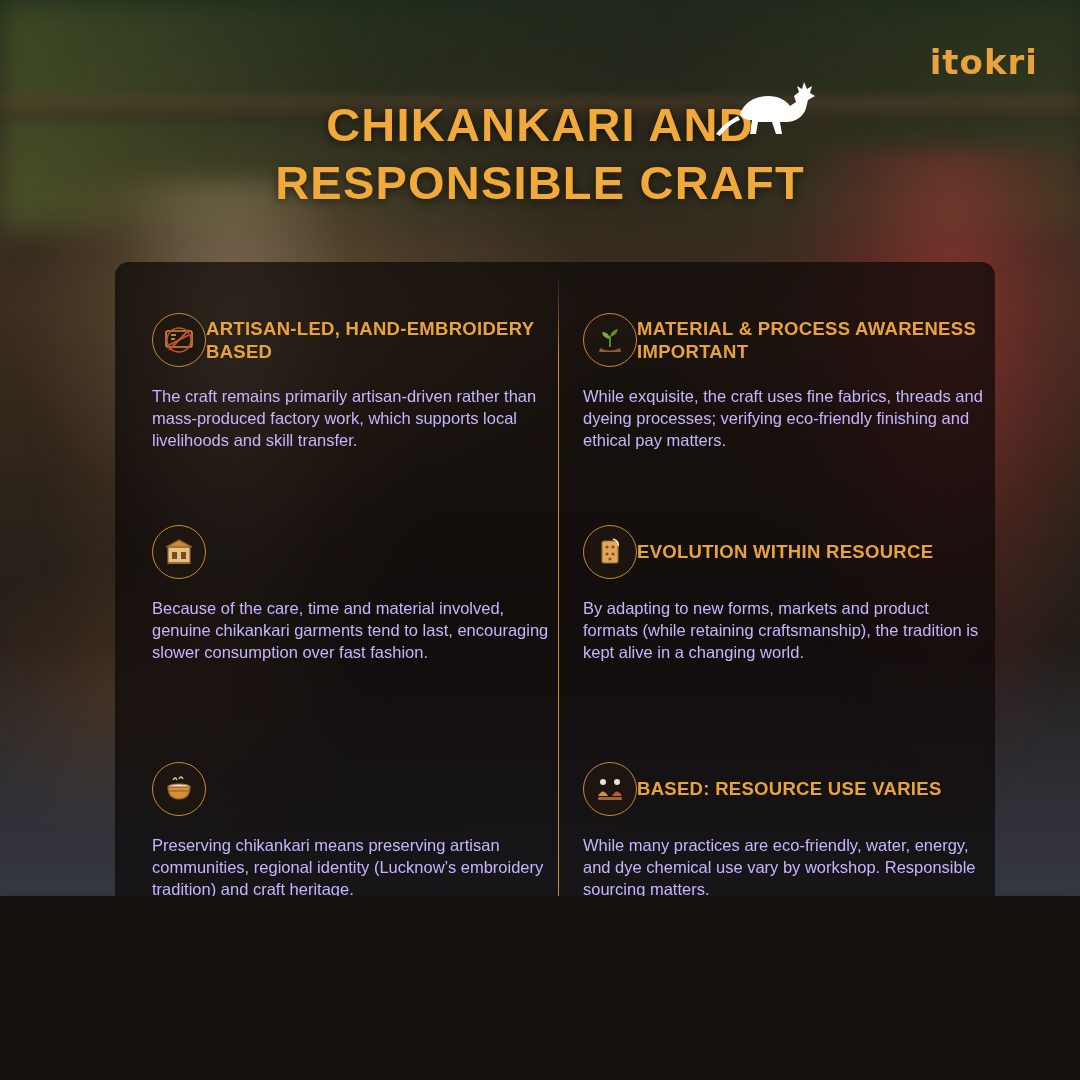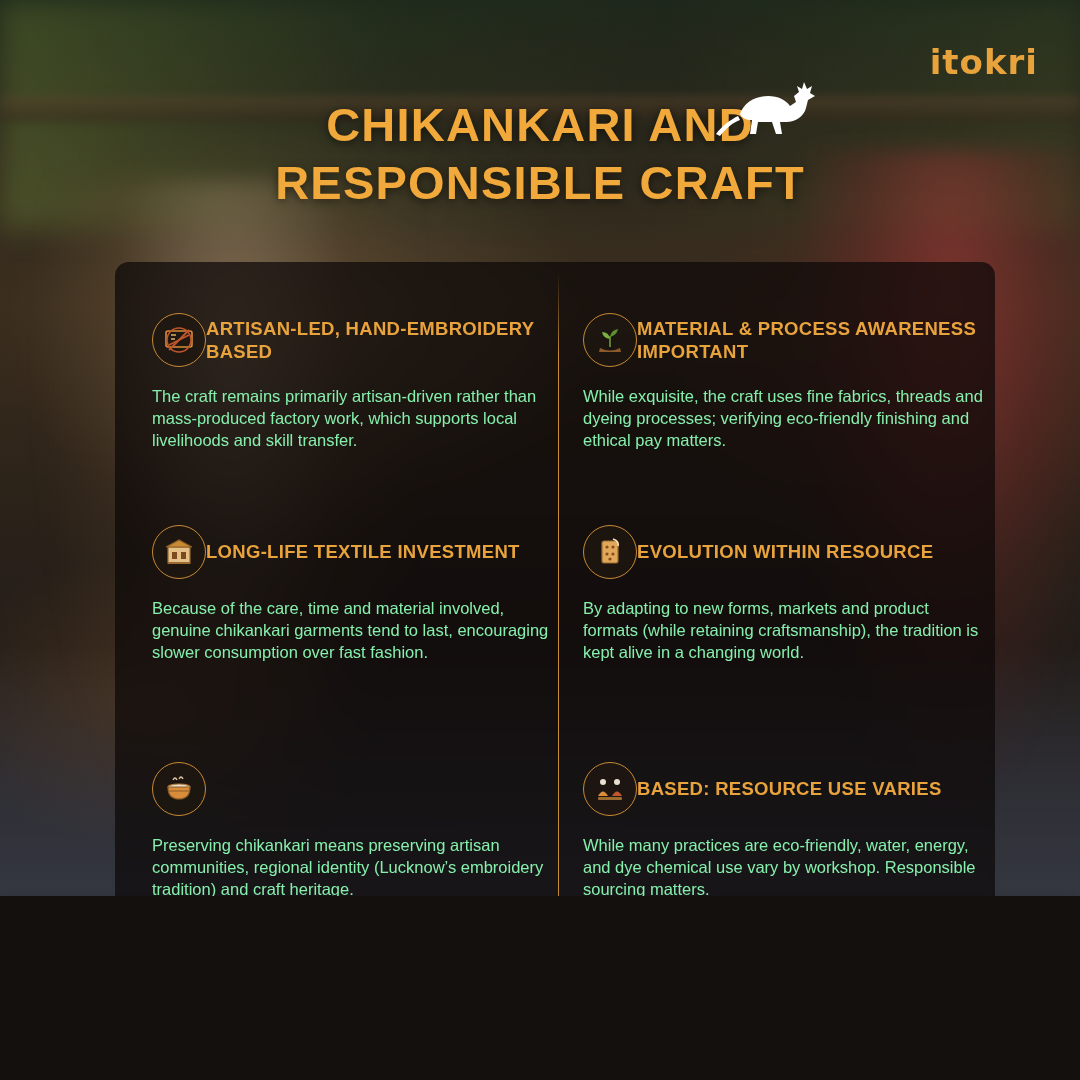--- a/index.html
+++ b/index.html
@@ -113,21 +113,21 @@
     overflow:hidden;
   }
   .item-title {
     color:#e8a33c;
     font-size:18.5px;
     font-weight:bold;
     line-height:1.25;
     letter-spacing:0.3px;
   }
   .item-body {
-    color:#86efac;
+    color:#c4b5fd;
     font-size:16.5px;
     line-height:1.32;
     margin-top:14px;
     padding-left:0;
   }
   .col-left .item-body { padding-left:0; }
   .col-right .item-body { padding-left:0; }
 
   
   .row1 { min-height:190px; }
@@ -186,21 +186,20 @@
       <div class="item-head">
         <div class="icon-badge">
           <svg width="34" height="34" viewBox="0 0 34 34">
             <rect x="6" y="12" width="22" height="16" fill="#e3c189" stroke="#9a6a2e" stroke-width="1.2"></rect>
             <path d="M4 12 L17 5 L30 12 Z" fill="#c98a34" stroke="#8a5c26" stroke-width="1.2"></path>
             <rect x="10" y="17" width="5" height="7" fill="#7c4a1e"></rect>
             <rect x="19" y="17" width="5" height="7" fill="#7c4a1e"></rect>
             <rect x="6" y="27" width="22" height="2" fill="#9a6a2e"></rect>
           </svg>
         </div>
-        <div class="item-title">LONG-LIFE TEXTILE INVESTMENT</div>
       </div>
       <div class="item-body">Because of the care, time and material involved, genuine chikankari garments tend to last, encouraging slower consumption over fast fashion.</div>
     </div>
 
     <div class="item row3">
       <div class="item-head">
         <div class="icon-badge">
           <svg width="34" height="34" viewBox="0 0 34 34">
             <path d="M11 8 q2 -4 4 0 M17 7 q2 -4 4 0" fill="none" stroke="#e0c9a0" stroke-width="1.3"></path>
             <ellipse cx="17" cy="15" rx="11" ry="3" fill="#e8e1d2" stroke="#b07a34" stroke-width="1.2"></ellipse>

